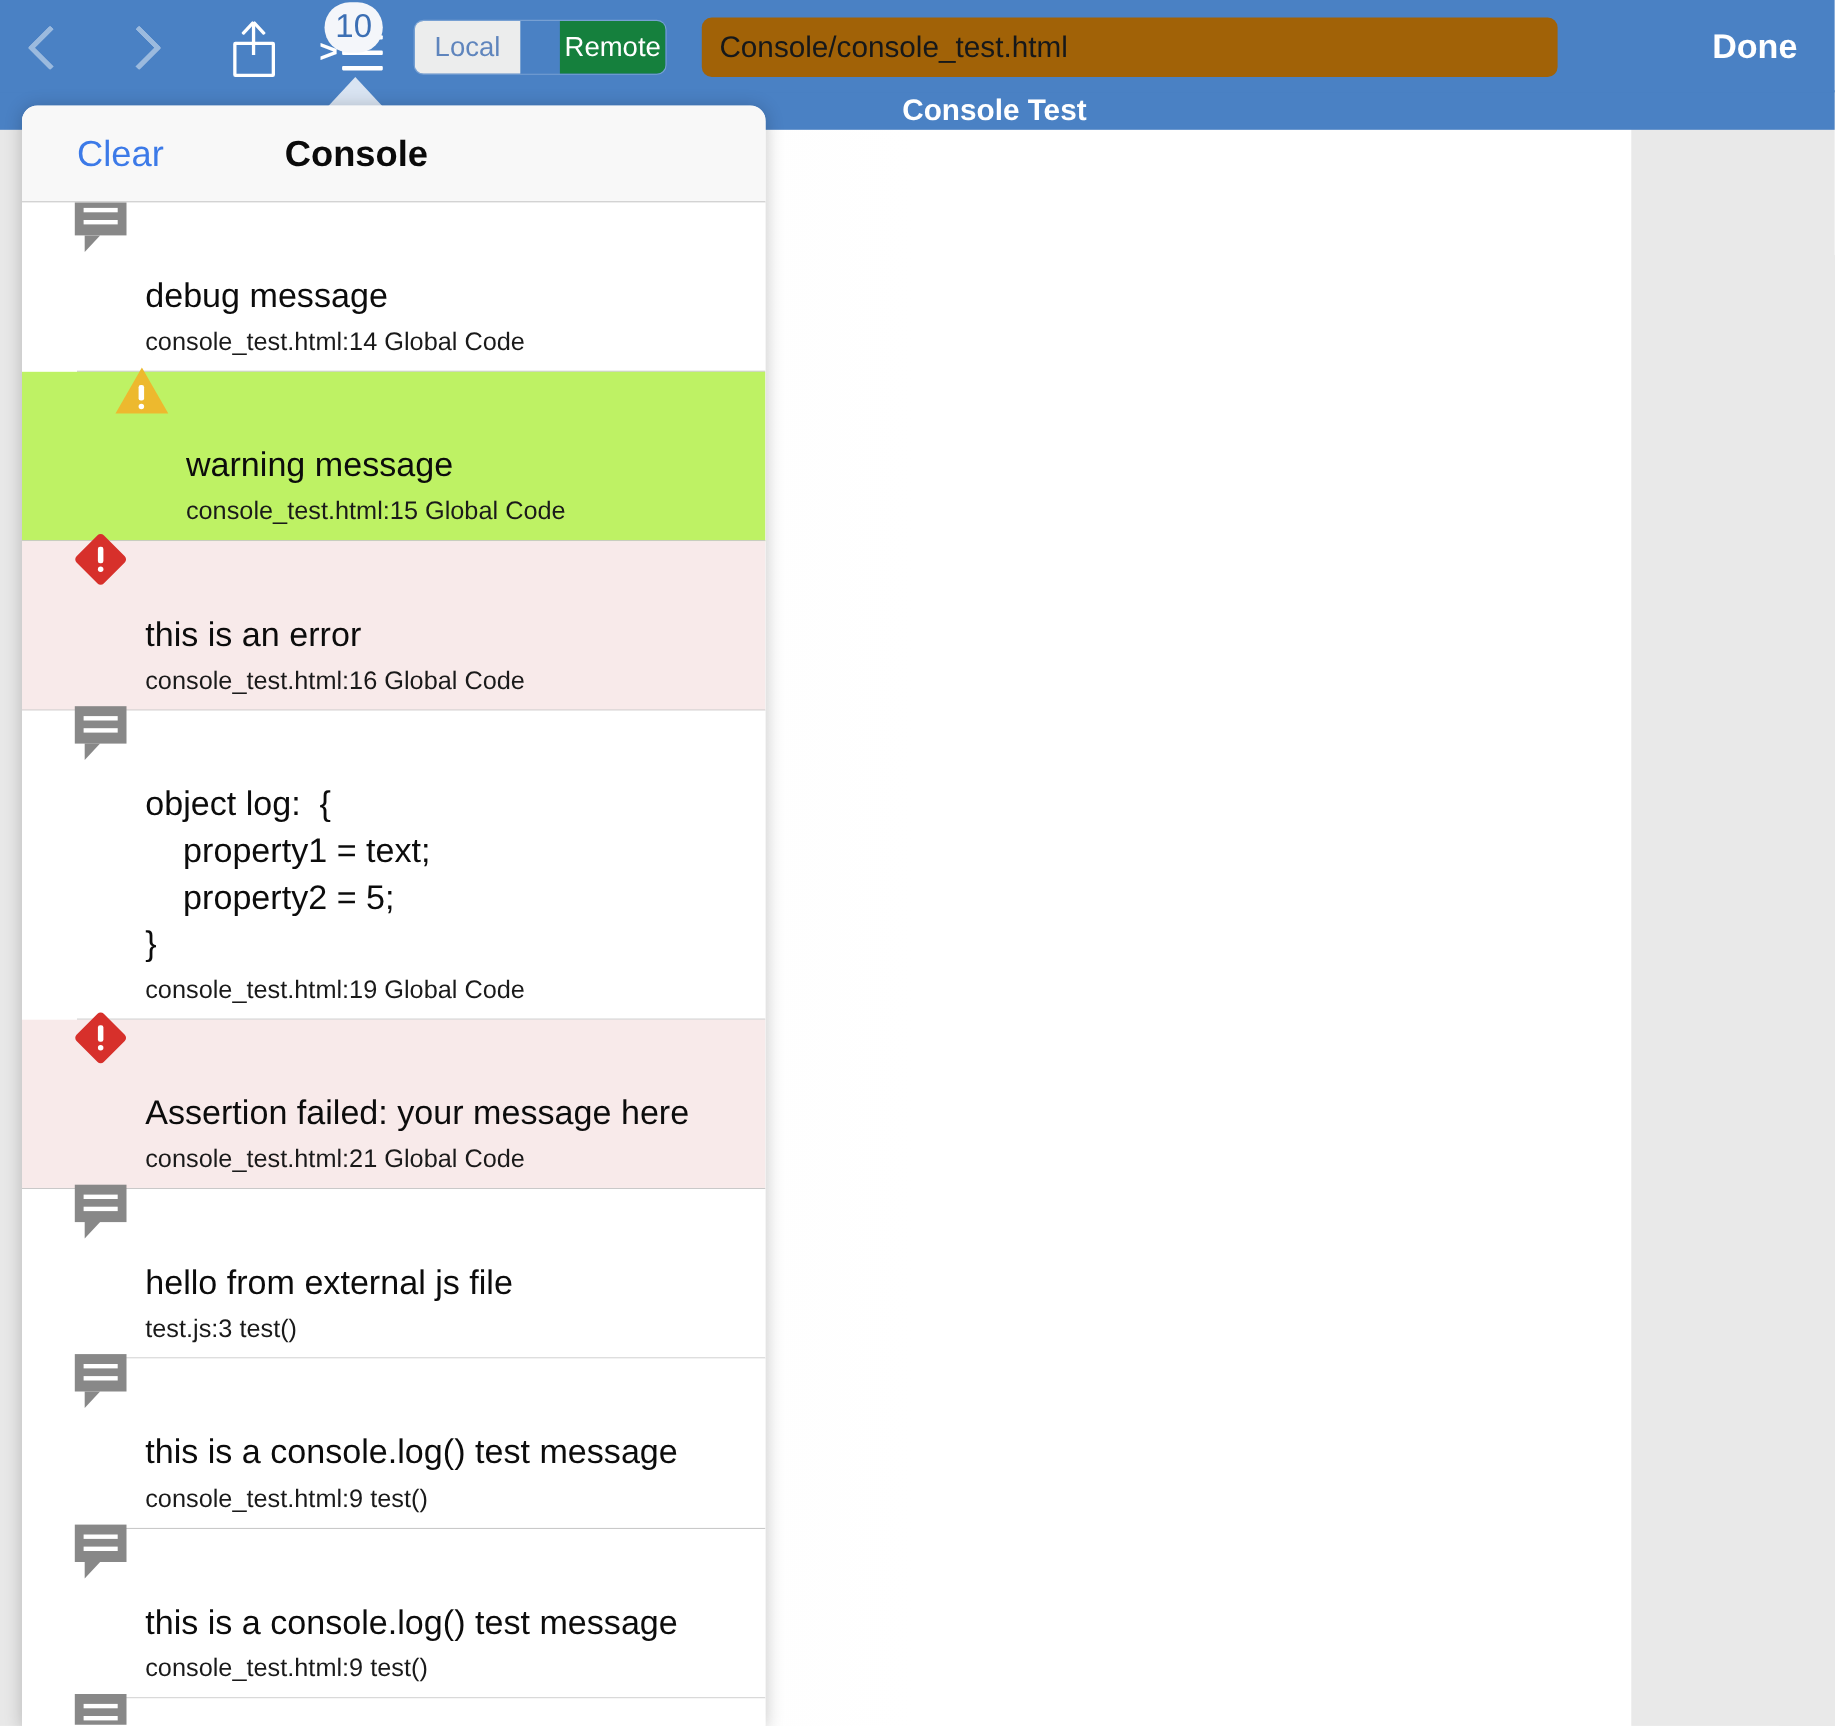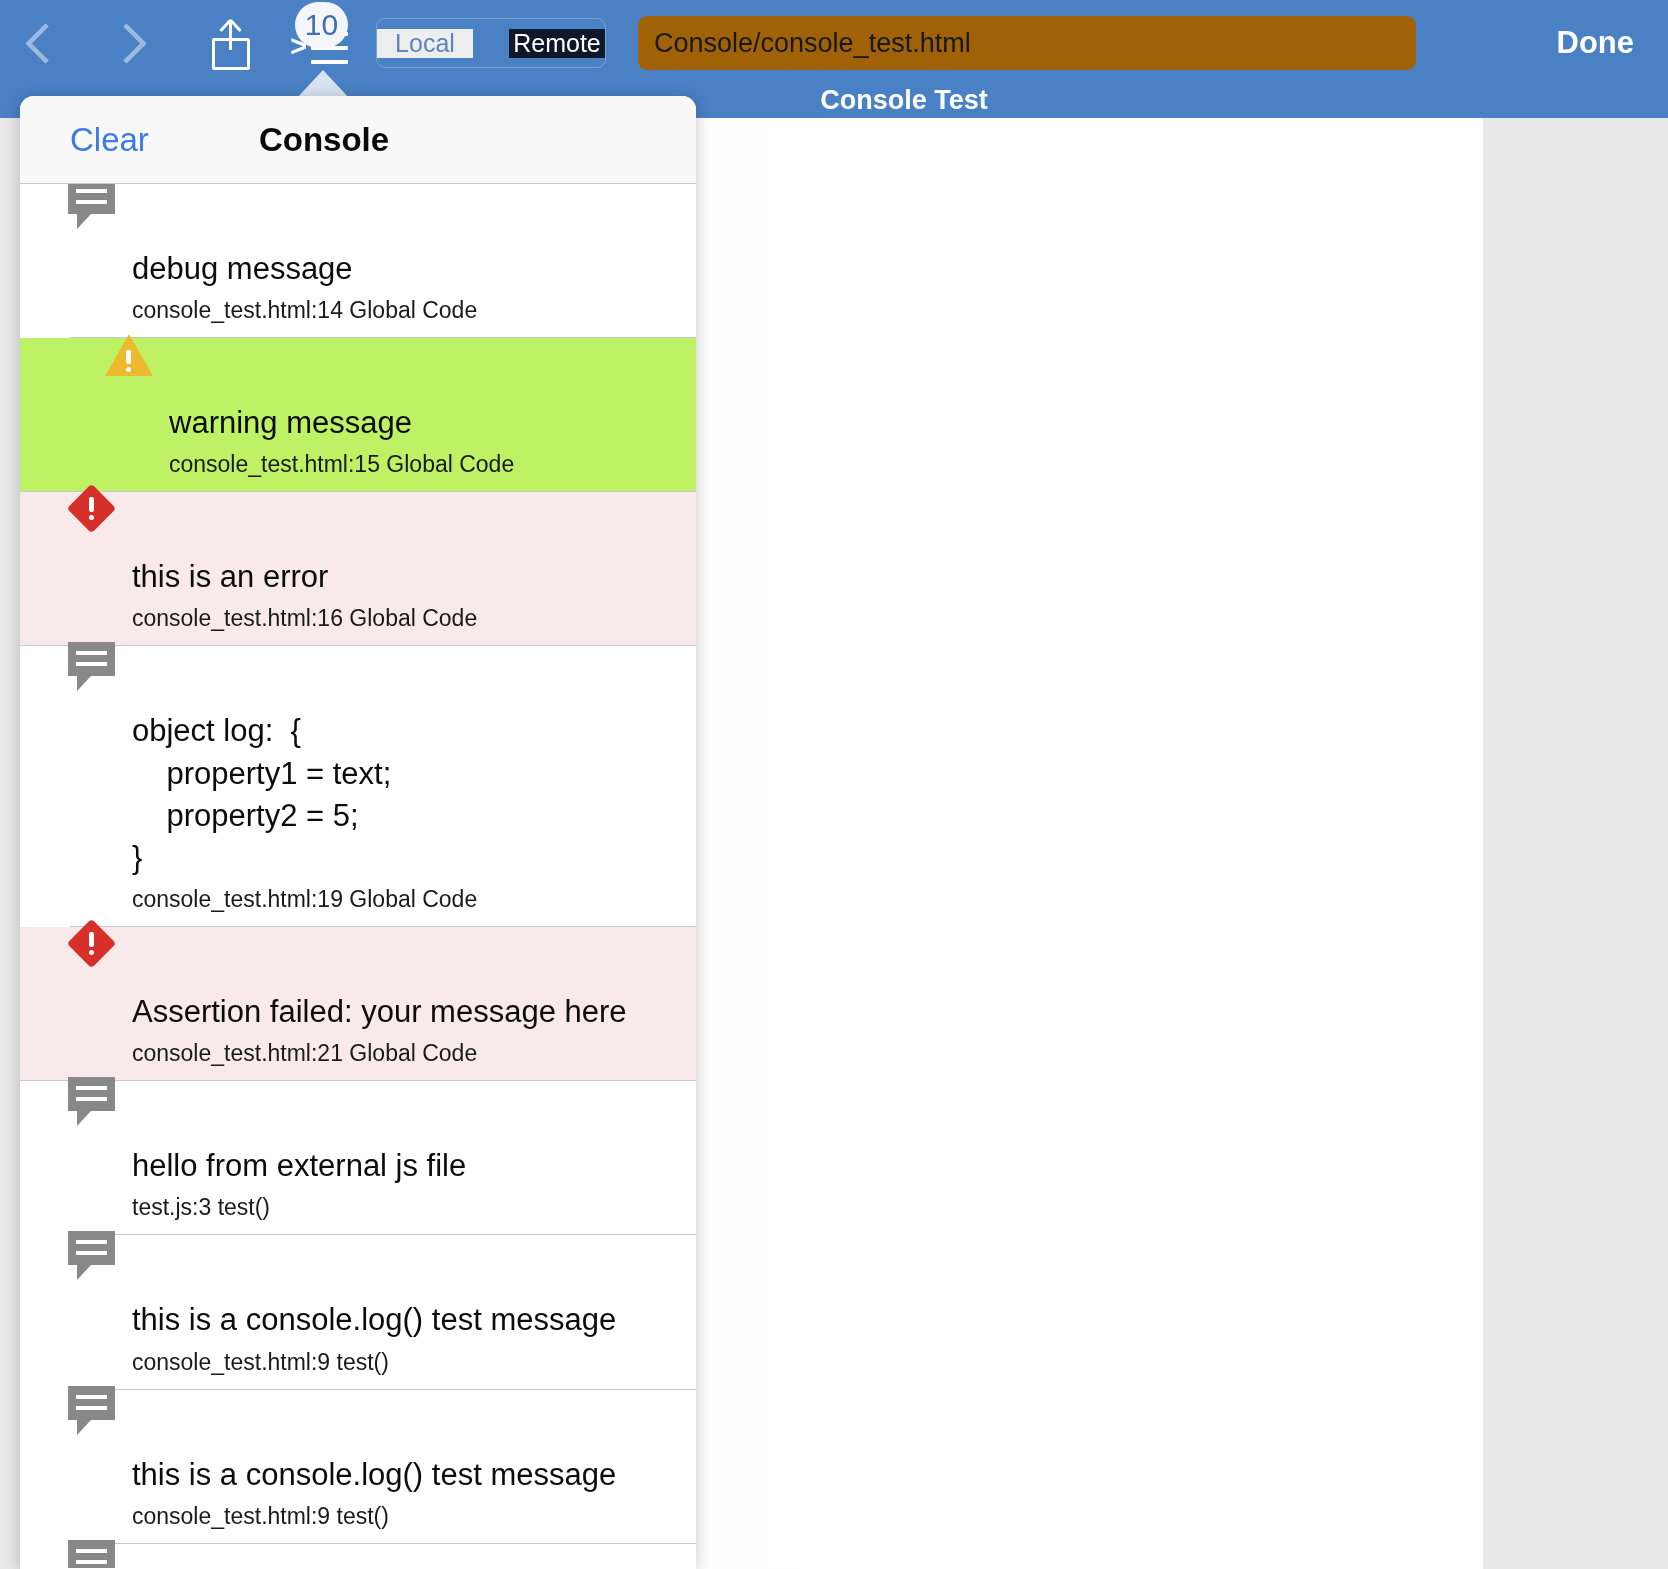--- a/index.html
+++ b/index.html
@@ -176,29 +176,28 @@
   }
 
   .seg {
     position: absolute;
     left: 376px; top: 18px;
     width: 230px; height: 50px;
     border-radius: 9px;
     overflow: hidden;
     display: flex;
     border: 1px solid rgba(255,255,255,0.25);
-    align-items: center;
   }
   .seg-item {
     flex: 1;
     display: flex; align-items: center; justify-content: center;
     font-size: 25px;
   }
   .seg-item.off { background: #eceded; color: #5f85bd; }
-  .seg-item.on  { background: #0f172a; color: #ffffff; margin-left: 36px; }
+  .seg-item.on  { background: #15803d; color: #ffffff; margin-left: 36px; }
 
   .urlbar {
     position: absolute;
     left: 638px; top: 16px;
     width: 778px; height: 54px;
     border-radius: 9px;
     background: #a16207;
     display: flex; align-items: center;
     padding: 0 16px;
   }

